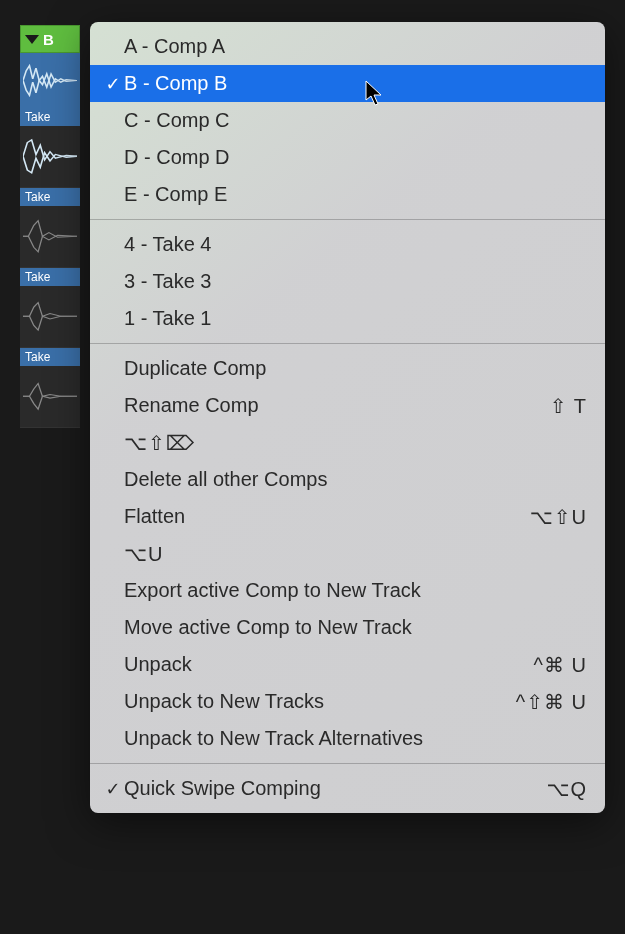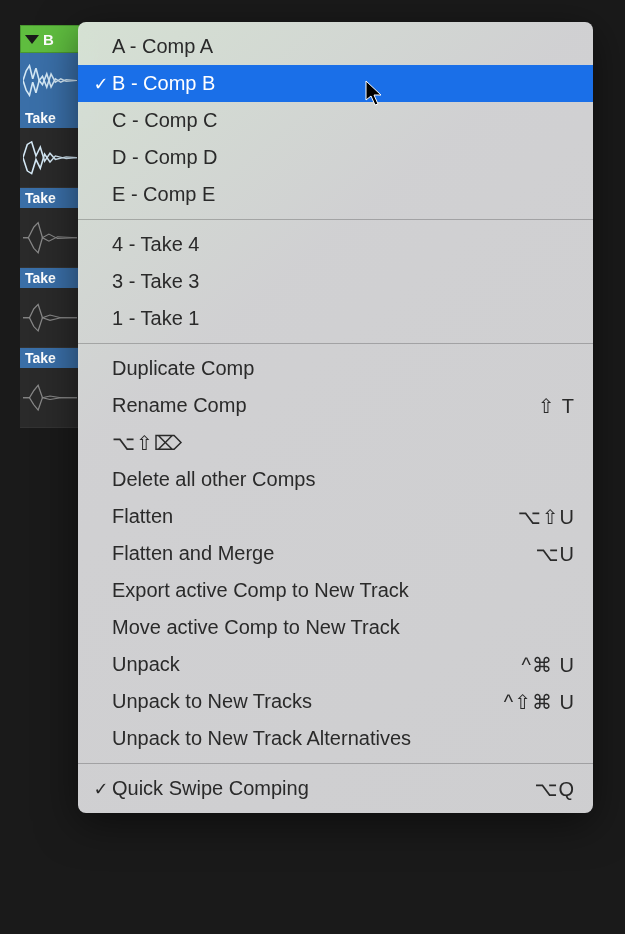--- a/index.html
+++ b/index.html
@@ -42,23 +42,23 @@
     .take-row {
       display: flex;
       flex-direction: column;
       height: 80px;
       border-bottom: 1px solid #333;
       background: #2a2a2a;
     }
     .take-label {
       background: #3a6fa8;
       color: #fff;
-      font-size: 14px;
+      font-size: 12px;
       padding: 2px 5px;
-      font-weight: 700;
+      font-weight: 400;
       overflow: hidden;
       white-space: nowrap;
     }
     .waveform {
       flex: 1;
       display: flex;
       align-items: center;
       padding: 0 3px;
       background: #2a2a2a;
     }
@@ -68,21 +68,21 @@
     }
     .main-track-wave {
       background: #3a6fa8;
       height: 55px;
       display: flex;
       align-items: center;
       padding: 0 3px;
     }
     .context-menu {
       position: absolute;
-      left: 78px;
+      left: 90px;
       top: 22px;
       width: 515px;
       background: linear-gradient(140deg, rgba(220,232,218,0.97) 0%, rgba(215,215,217,0.97) 35%, rgba(213,213,215,0.97) 100%);
       border-radius: 8px;
       box-shadow: 0 10px 40px rgba(0,0,0,0.5);
       padding: 6px 0;
       backdrop-filter: blur(20px);
     }
     .menu-item {
       display: flex;
@@ -236,21 +236,20 @@
         <span class="check-col"></span>
         <span class="menu-label">Delete all other Comps</span>
       </div>
       <div class="menu-item">
         <span class="check-col"></span>
         <span class="menu-label">Flatten</span>
         <span class="shortcut">⌥⇧U</span>
       </div>
       <div class="menu-item">
         <span class="check-col"></span>
-        <span class="menu-label">Flatten and Merge</span>
         <span class="shortcut">⌥U</span>
       </div>
       <div class="menu-item">
         <span class="check-col"></span>
         <span class="menu-label">Export active Comp to New Track</span>
       </div>
       <div class="menu-item">
         <span class="check-col"></span>
         <span class="menu-label">Move active Comp to New Track</span>
       </div>

